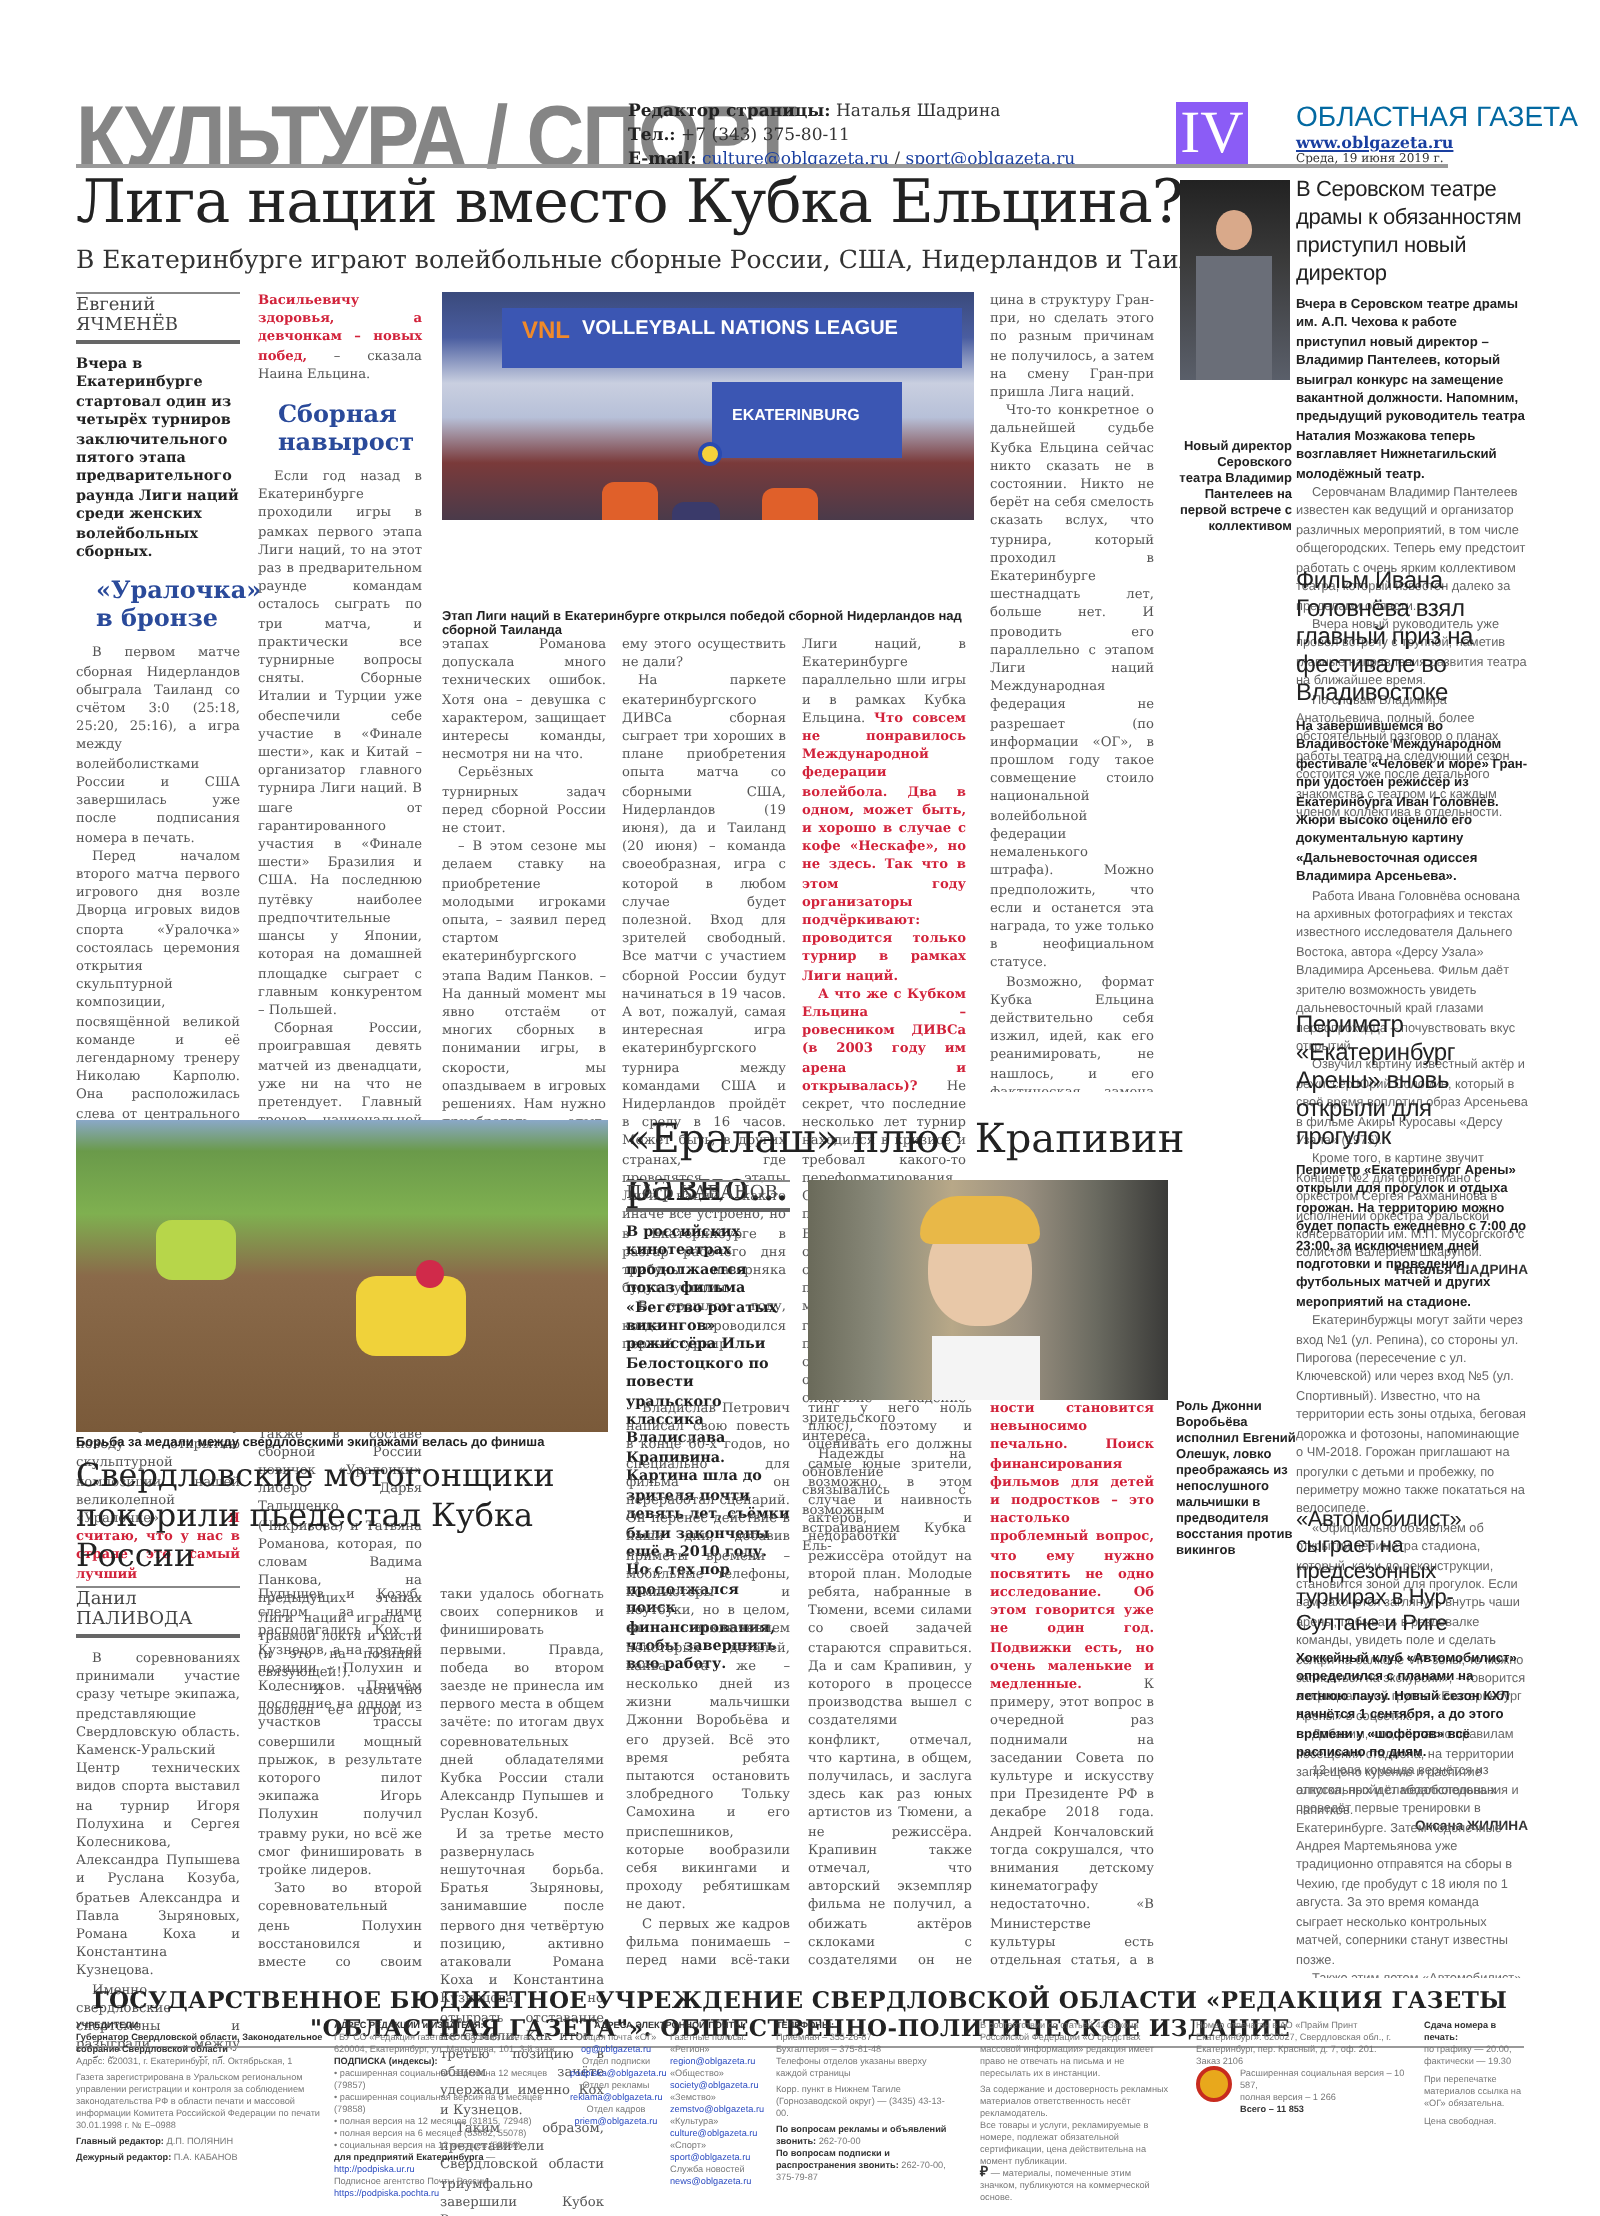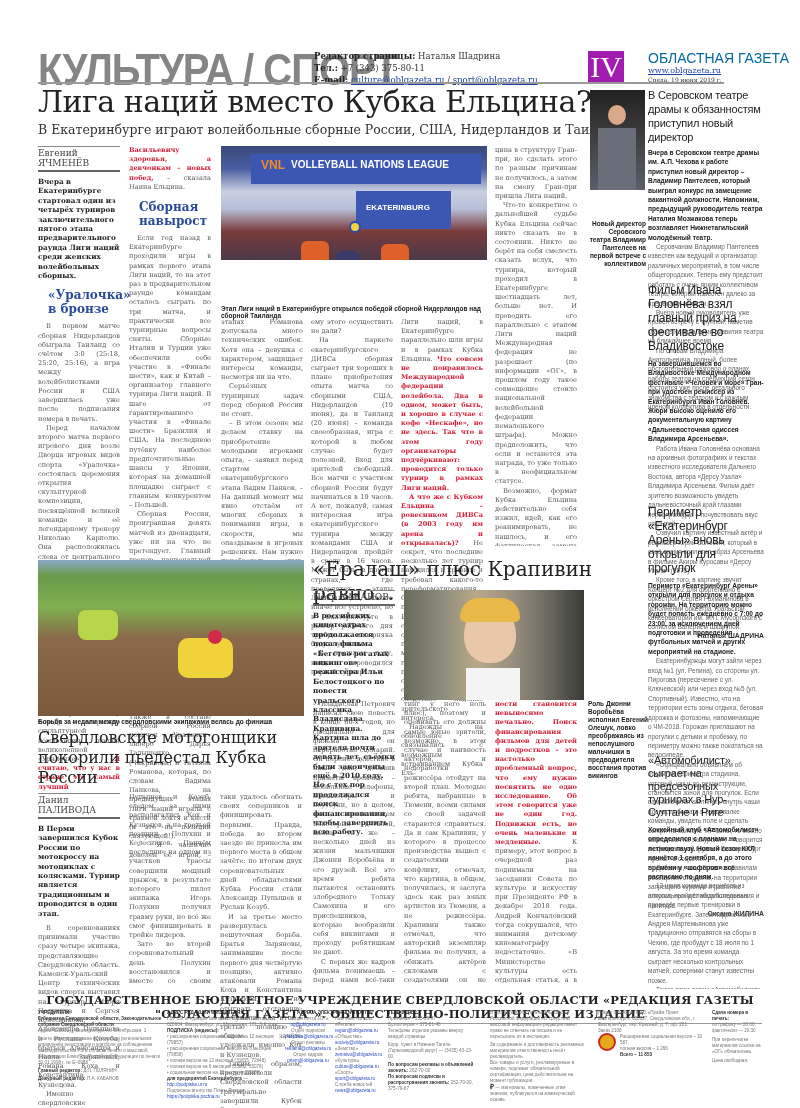--- a/index.html
+++ b/index.html
@@ -2,23 +2,23 @@
 <html><head>
 <meta charset="utf-8">
 <style>
 *{box-sizing:border-box;margin:0;padding:0}
 body{width:800px;height:1108px;background:#fff;font-family:"DejaVu Serif",serif;color:#222;position:relative;overflow:hidden}
 .abs{position:absolute}
 .hdr-rubric{left:38px;top:45px;font-family:"Liberation Sans",sans-serif;font-weight:bold;font-size:40px;color:#858585;letter-spacing:-1px;transform:scaleY(1.1);transform-origin:top left}
 .hdr-meta{left:314px;top:50px;font-size:8.5px;line-height:12px;color:#333}
 .hdr-meta b{color:#222}
 .hdr-meta a{color:#1a3fa0;text-decoration:underline}
-.hdr-num{left:588px;top:51px;width:36px;height:32px;background:#a21caf;color:#fff;font-family:"Liberation Serif",serif;font-size:30px;text-align:center;line-height:32px}
+.hdr-num{left:588px;top:51px;width:36px;height:32px;background:#8b5cf6;color:#fff;font-family:"Liberation Serif",serif;font-size:30px;text-align:center;line-height:32px}
 .hdr-paper{left:648px;top:50px;font-family:Liberation Sans, sans-serif;font-size:14px;color:#0369a1}
-.hdr-site{left:648px;top:66px;font-size:8px;color:#1a3fa0;font-weight:normal;text-decoration:underline}
+.hdr-site{left:648px;top:66px;font-size:8px;color:#1a3fa0;font-weight:bold;text-decoration:underline}
 .hdr-date{left:648px;top:76px;font-size:6px;color:#333}
 .rule{height:2px;background:#9a9a9a}
 .main-h{left:38px;top:84px;font-family:"DejaVu Serif",serif;font-size:30px;color:#222;letter-spacing:-0.5px}
 .main-sub{left:38px;top:122px;font-size:12.5px;color:#333}
 .byline{font-size:9px;color:#444;border-top:1px solid #888;border-bottom:2px solid #666;padding:1px 0 2px}
 .lead{font-size:7.2px;line-height:9.4px;font-weight:bold;color:#222}
 .txt{font-size:6.6px;line-height:9.2px;color:#555;text-align:justify}
 .red{color:#d2223a;font-weight:bold}
 .subh{font-size:12px;line-height:14px;color:#2a4a9a;font-weight:bold}
 .photo{overflow:hidden}
@@ -151,21 +151,20 @@
 <div class="abs photo" style="left:38px;top:560px;width:266px;height:156px;background:linear-gradient(180deg,#8aa8c8 0%,#6a9a4a 10%,#7fb050 30%,#8a6a4a 50%,#7a5a3a 100%)">
   <div class="abs" style="left:40px;top:50px;width:40px;height:30px;background:#b7d64a;border-radius:8px"></div>
   <div class="abs" style="left:140px;top:78px;width:55px;height:40px;background:#f0d23a;border-radius:10px"></div>
   <div class="abs" style="left:170px;top:70px;width:14px;height:14px;background:#d02a4a;border-radius:50%"></div>
 </div>
 <div class="abs cap" style="left:38px;top:718px;width:266px">Борьба за медали между свердловскими экипажами велась до финиша</div>
 <div class="abs h2" style="left:38px;top:728px;width:270px;font-size:16px;line-height:20px">Свердловские мотогонщики покорили пьедестал Кубка России</div>
 
 <div class="abs" style="left:38px;top:793px;width:82px">
   <div class="byline">Данил ПАЛИВОДА</div>
-  <div class="lead" style="margin-top:5px">В Перми завершился Кубок России по мотокроссу на мотоциклах с колясками. Турнир является традиционным и проводится в один этап.</div>
   <div class="txt" style="text-indent:8px;margin-top:6px">В соревнованиях принимали участие сразу четыре экипажа, представляющие Свердловскую область. Каменск-Уральский Центр технических видов спорта выставил на турнир Игоря Полухина и Сергея Колесникова, Александра Пупышева и Руслана Козуба, братьев Александра и Павла Зыряновых, Романа Коха и Константина Кузнецова.</div>
   <div class="txt" style="text-indent:8px;height:38px;overflow:hidden">Именно свердловские спортсмены и разыграли между собой медали Кубка России. После первого дня соревнований лидировали</div>
 </div>
 <div class="abs" style="left:129px;top:793px;width:82px;height:190px;overflow:hidden">
   <div class="txt">Пупышев и Козуб, следом за ними располагались Кох и Кузнецов, а на третьей позиции – Полухин и Колесников. Причём последние на одном из участков трассы совершили мощный прыжок, в результате которого пилот экипажа Игорь Полухин получил травму руки, но всё же смог финишировать в тройке лидеров.</div>
   <div class="txt" style="text-indent:8px">Зато во второй соревновательный день Полухин восстановился и вместе со своим партнёром Сергеем Колесниковым вёл борьбу за первую строчку с победителями первого заезда. На протяжении всей гонки экипажи шли друг за другом и даже сталкнулись: Полухин буквально «боднул» впереди идущего Пупышева. Интрига сохранялась до самого конца. На последнем круге дистанции Полухину и Колесникову всё-</div>
 </div>
 <div class="abs" style="left:220px;top:793px;width:82px">
   <div class="txt">таки удалось обогнать своих соперников и финишировать первыми. Правда, победа во втором заезде не принесла им первого места в общем зачёте: по итогам двух соревновательных дней обладателями Кубка России стали Александр Пупышев и Руслан Козуб.</div>
   <div class="txt" style="text-indent:8px">И за третье место развернулась нешуточная борьба. Братья Зыряновы, занимавшие после первого дня четвёртую позицию, активно атаковали Романа Коха и Константина Кузнецова, но отыграть отставание не сумели. Как итог – третью позицию в общем зачёте удержали именно Кох и Кузнецов.</div>

